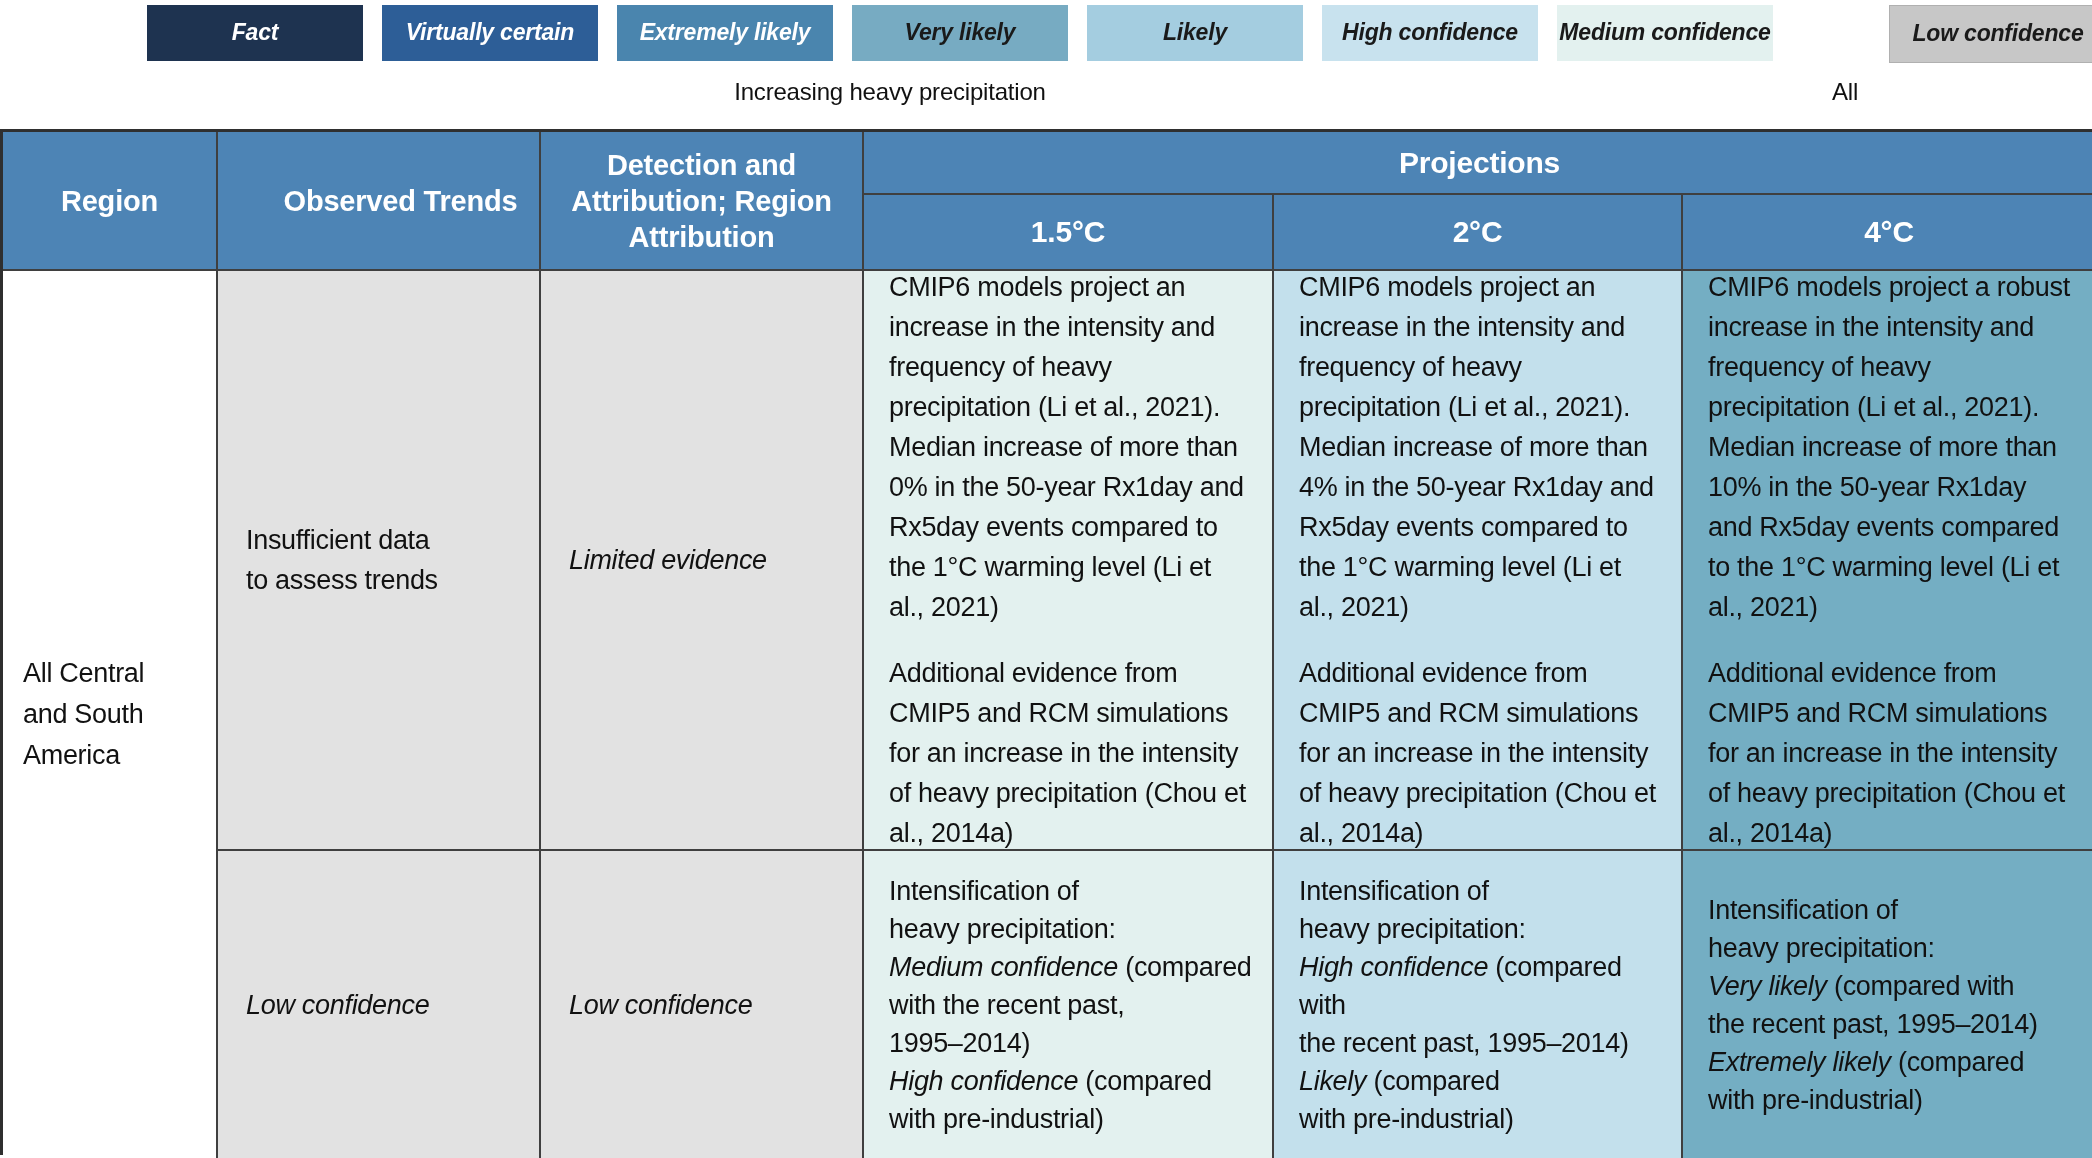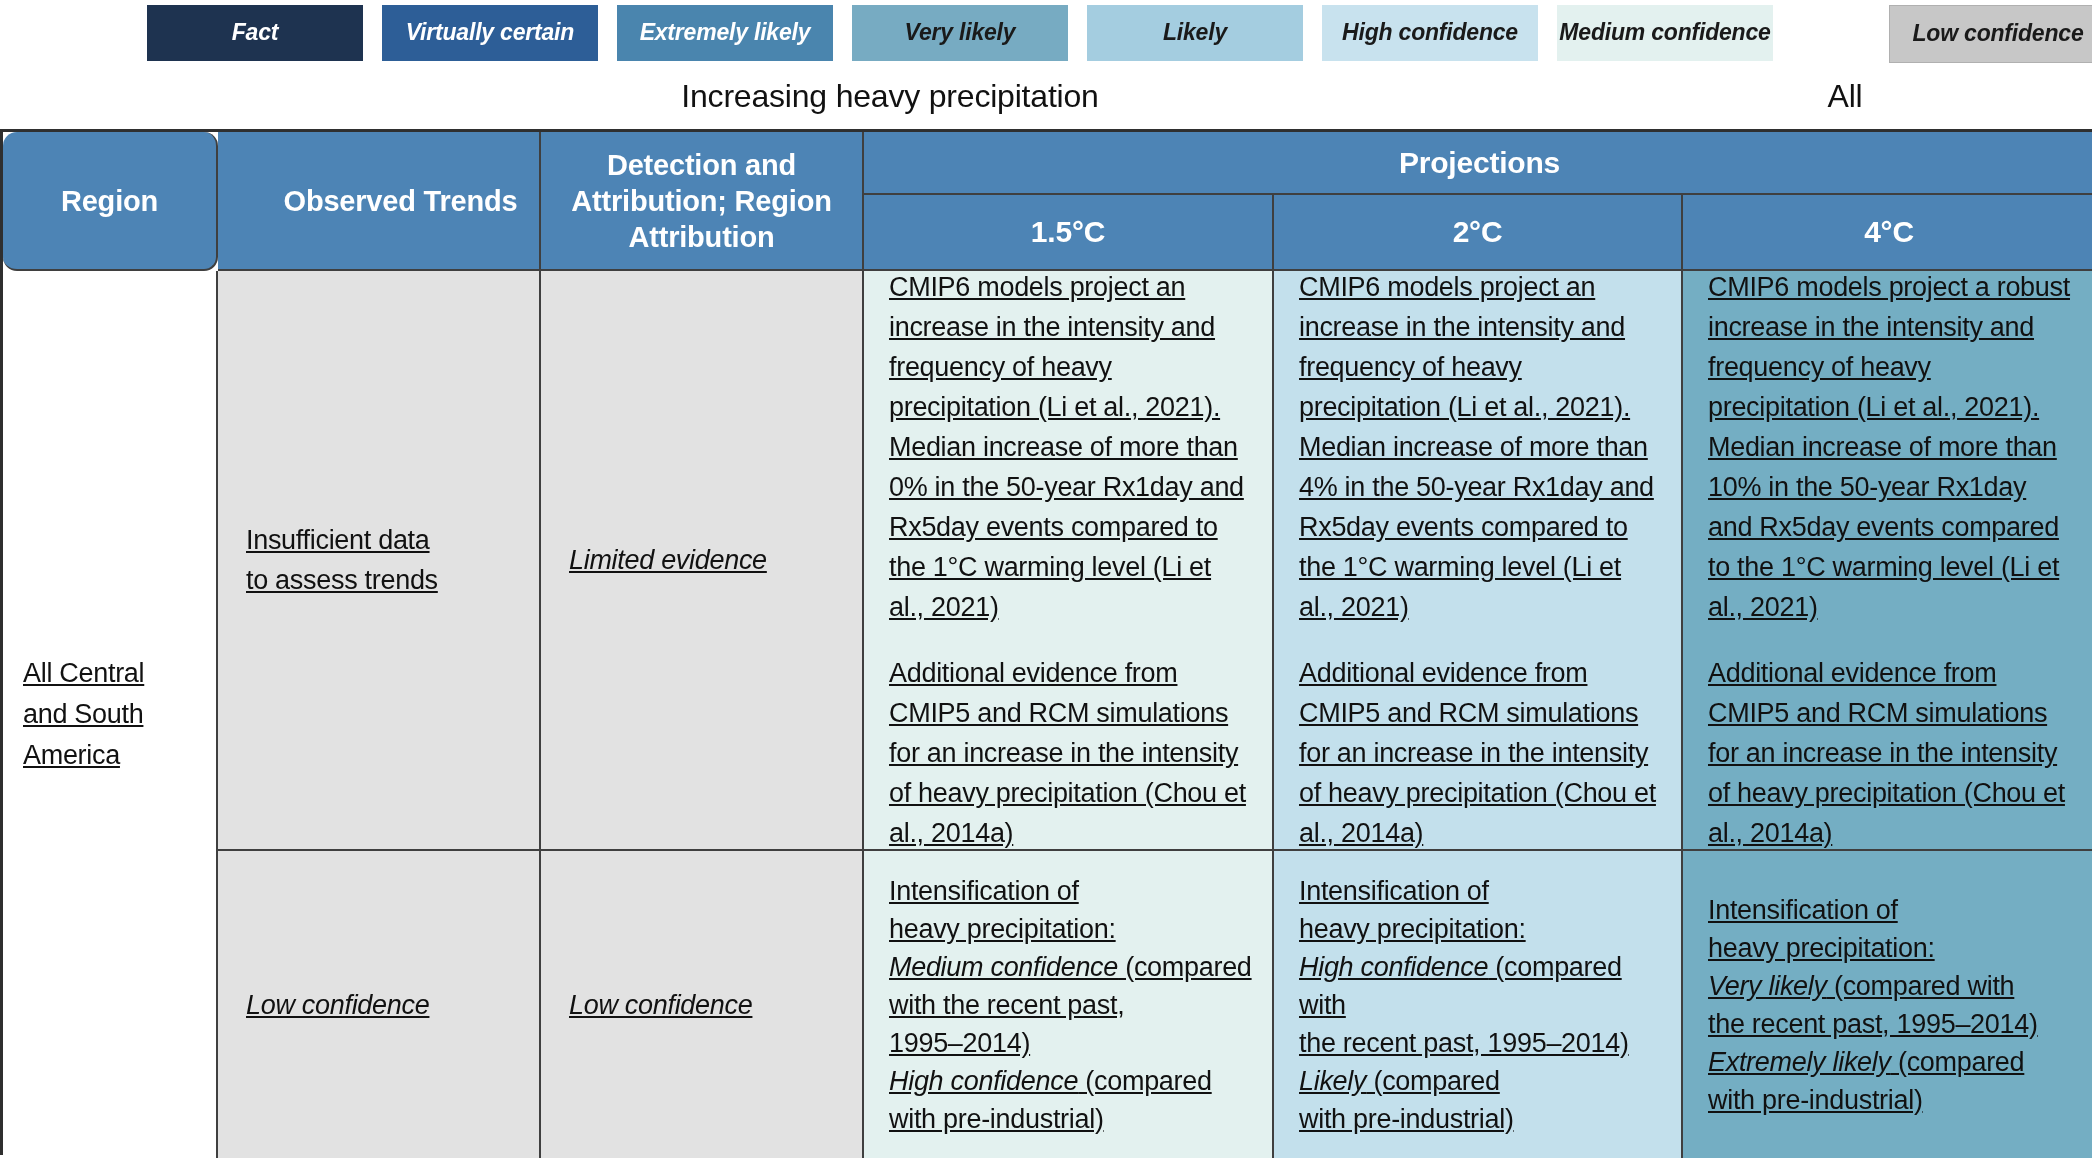--- a/index.html
+++ b/index.html
@@ -16,21 +16,21 @@
   }
   .legend-box{
     width:216px;height:56px;margin-right:19px;
     display:flex;align-items:center;justify-content:center;text-align:center;
     font-style:italic;font-weight:bold;font-size:23px;line-height:1.12;
     letter-spacing:-0.2px;
   }
   .legend-box.separated{margin-left:97px;border:1px solid #b0b0b0;}
   .legend-caption{
     position:absolute;top:78px;transform:translateX(-50%);
-    font-size:32px;letter-spacing:-0.2px;color:#111;white-space:nowrap;
+    font-size:24px;letter-spacing:-0.2px;color:#111;white-space:nowrap;
   }
   #axis-caption{left:890px;}
   #all-caption{left:1845px;}
   
   .ipcc-table{
     position:absolute;top:129px;left:0;width:2092px;height:1026px;
     display:grid;box-sizing:border-box;
     grid-template-columns:215px 323px 323px 410px 409px 412px;
     grid-template-rows:63px 76px 580px 307px;
     border:3px solid #2f2f2f;background:#fff;
@@ -51,21 +51,21 @@
   .hdr.projections{font-size:30px;}
   .col-region-hdr{grid-column:1;grid-row:1 / span 2;}
   .col-observed-hdr{grid-column:2;grid-row:1 / span 2;padding-left:44px;}
   .col-detection-hdr{grid-column:3;grid-row:1 / span 2;padding:0 18px;}
   .projections{grid-column:4 / span 3;grid-row:1;}
   .t15{grid-column:4;grid-row:2;}
   .t2{grid-column:5;grid-row:2;}
   .t4{grid-column:6;grid-row:2;}
   .body-cell{
     display:flex;flex-direction:column;justify-content:center;
-    font-size:27px;letter-spacing:-0.3px;white-space:pre-line;text-decoration:underline;
+    font-size:27px;letter-spacing:-0.3px;white-space:pre-line;
   }
   .body-cell p{margin:0;}
   .body-cell p + p{margin-top:26px;}
   .it{font-style:italic;}
   .region-cell{grid-column:1;grid-row:3 / span 2;padding-left:20px;line-height:41px;}
   .obs1{grid-column:2;grid-row:3;}
   .det1{grid-column:3;grid-row:3;}
   .c15r1{grid-column:4;grid-row:3;}
   .c2r1{grid-column:5;grid-row:3;}
   .c4r1{grid-column:6;grid-row:3;}
@@ -106,21 +106,21 @@
     </div>
     <div class="legend-box separated" style="background: rgb(199, 199, 199); color: rgb(26, 26, 26);">
       <span>Low confidence</span>
     </div>
   </div>
 <div class="legend-caption" id="axis-caption">Increasing heavy precipitation</div>
 <div class="legend-caption" id="all-caption">All</div>
 
 <div class="ipcc-table">
 
-  <div class="cell hdr col-region-hdr" style="background: rgb(77, 132, 181); border-radius: 14px;">Region</div>
+  <div class="cell hdr col-region-hdr" style="background: rgb(77, 132, 181);">Region</div>
   <div class="cell hdr col-observed-hdr" style="background: rgb(77, 132, 181);">Observed Trends</div>
   <div class="cell hdr col-detection-hdr" style="background: rgb(77, 132, 181);">Detection and Attribution; Region Attribution</div>
   <div class="cell hdr projections last-col" style="background: rgb(77, 132, 181);">Projections</div>
   <div class="cell hdr temp t15" style="background: rgb(77, 132, 181); text-align: center;">1.5°C</div>
   <div class="cell hdr temp t2" style="background: rgb(77, 132, 181);">2°C</div>
   <div class="cell hdr temp t4 last-col" style="background: rgb(77, 132, 181);">4°C</div>
 
   <div class="cell body-cell region-cell last-row" style="background: rgb(255, 255, 255);"><p><span>All Central
 and South
 America</span></p></div>

